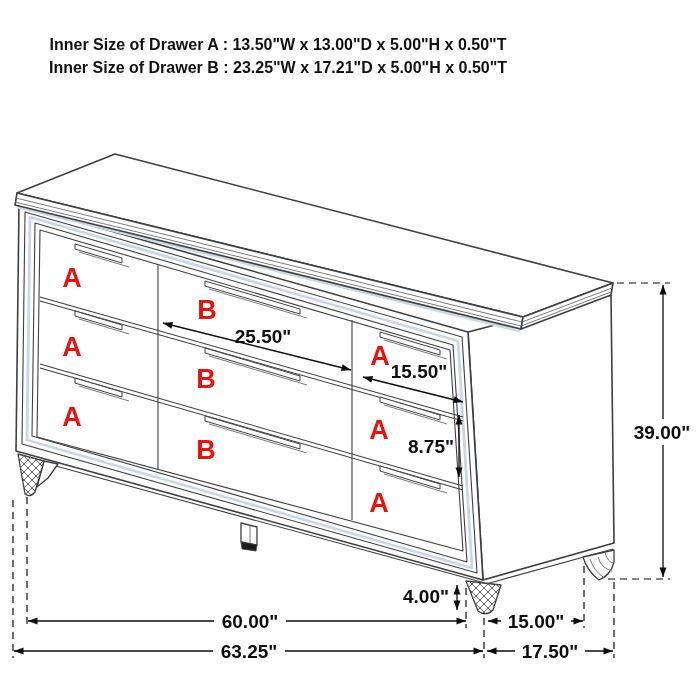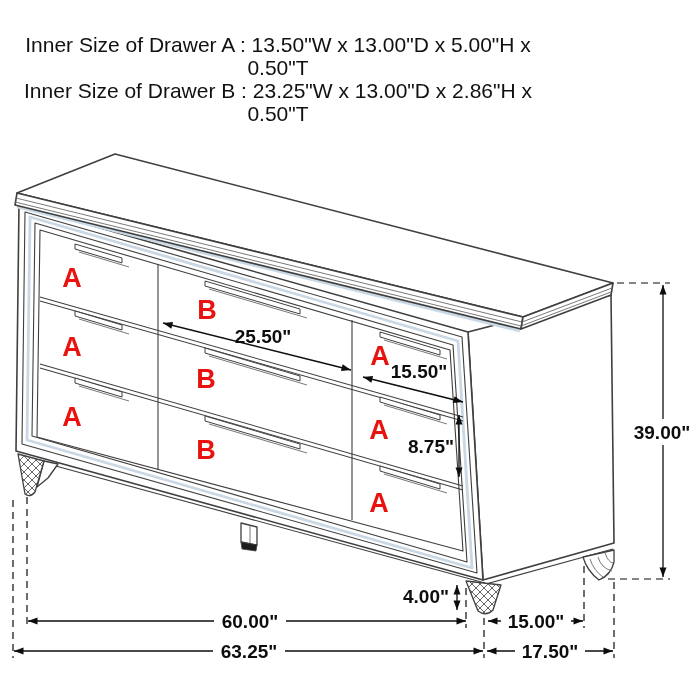--- a/index.html
+++ b/index.html
@@ -2,21 +2,21 @@
 <html style="--line: #3f3f3f; --dim: #0d0d0d; --red: #e8120e; --blue: #c9d8e4;"><head>
 <meta charset="utf-8">
 <style>
   :root{
     --line:#3f3f3f; --dim:#0d0d0d; --red:#e8120e; --blue:#c9d8e4; --bg:#ffffff;
   }
   html,body{margin:0;padding:0;background:var(--bg);}
   .stage{position:relative;width:700px;height:700px;background:var(--bg);overflow:hidden;
          font-family:"Liberation Sans",sans-serif;}
   .hdr{position:absolute;top:33px;left:0;width:556px;text-align:center;z-index:2;
-       font-weight:normal;font-size:21px;line-height:23px;color:#111;}
+       font-weight:bold;font-size:16px;line-height:23px;color:#111;}
   svg{position:absolute;top:0;left:0;}
   
   .face{fill:#fff;stroke:var(--line);stroke-width:1.6;stroke-linejoin:round;}
   .q   {fill:none;stroke:var(--line);stroke-width:1.1;stroke-linejoin:round;}
   .ln  {fill:none;stroke:var(--line);stroke-width:1.1;}
   .lt  {fill:none;stroke:#6a6a6a;stroke-width:0.9;}
   .bluestripe{fill:none;stroke:var(--blue);stroke-width:2.8;stroke-linejoin:round;}
   .handle{fill:#fff;stroke:var(--line);stroke-width:1;}
   .foot{fill:#fff;stroke:var(--line);stroke-width:1.3;stroke-linejoin:round;}
   .footdark{fill:#1c1c1c;stroke:var(--line);stroke-width:0.8;}
@@ -29,21 +29,21 @@
           font-size:27px;text-anchor:middle;}
   .wbg{fill:#fff;}
 </style>
 </head>
 <body>
 
 <div class="stage">
 
   <div class="hdr">
     <div>Inner Size of Drawer A : 13.50"W x 13.00"D x 5.00"H x 0.50"T</div>
-    <div>Inner Size of Drawer B : 23.25"W x 13.00"D x 2.86"H x 0.50"T</div>
+    <div>Inner Size of Drawer B : 23.25"W x 17.21"D x 5.00"H x 0.50"T</div>
   </div>
 
   <svg width="700" height="700" viewBox="0 0 700 700">
     <defs>
       <marker id="ah" markerUnits="userSpaceOnUse" markerWidth="11" markerHeight="9" refX="10" refY="4.5" orient="auto-start-reverse">
         <path d="M0.5,1 L10,4.5 L0.5,8 Z" fill="#0d0d0d"></path>
       </marker>
       <pattern id="xh" patternUnits="userSpaceOnUse" width="8" height="8">
         <path d="M0,8 L8,0 M-2,2 L2,-2 M6,10 L10,6 M0,0 L8,8 M-2,6 L2,10 M6,-2 L10,2" stroke="#555" stroke-width="0.9" fill="none"></path>
       </pattern>

